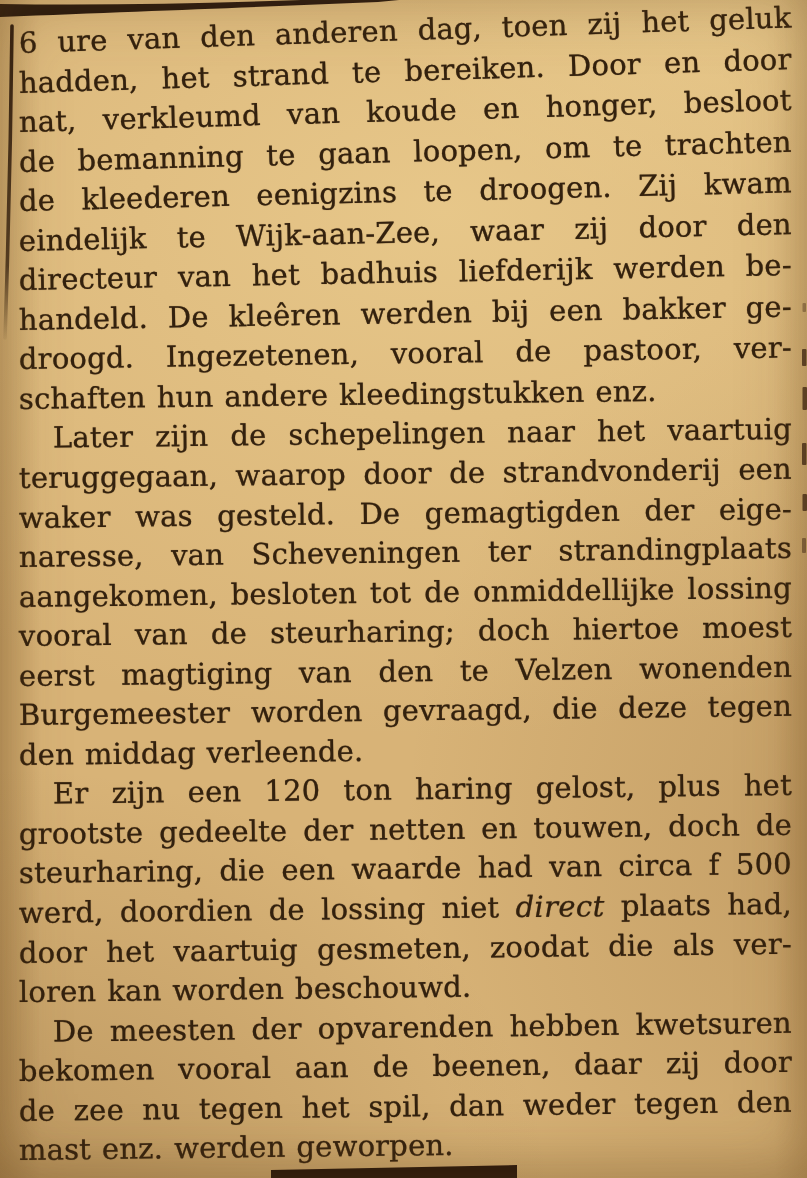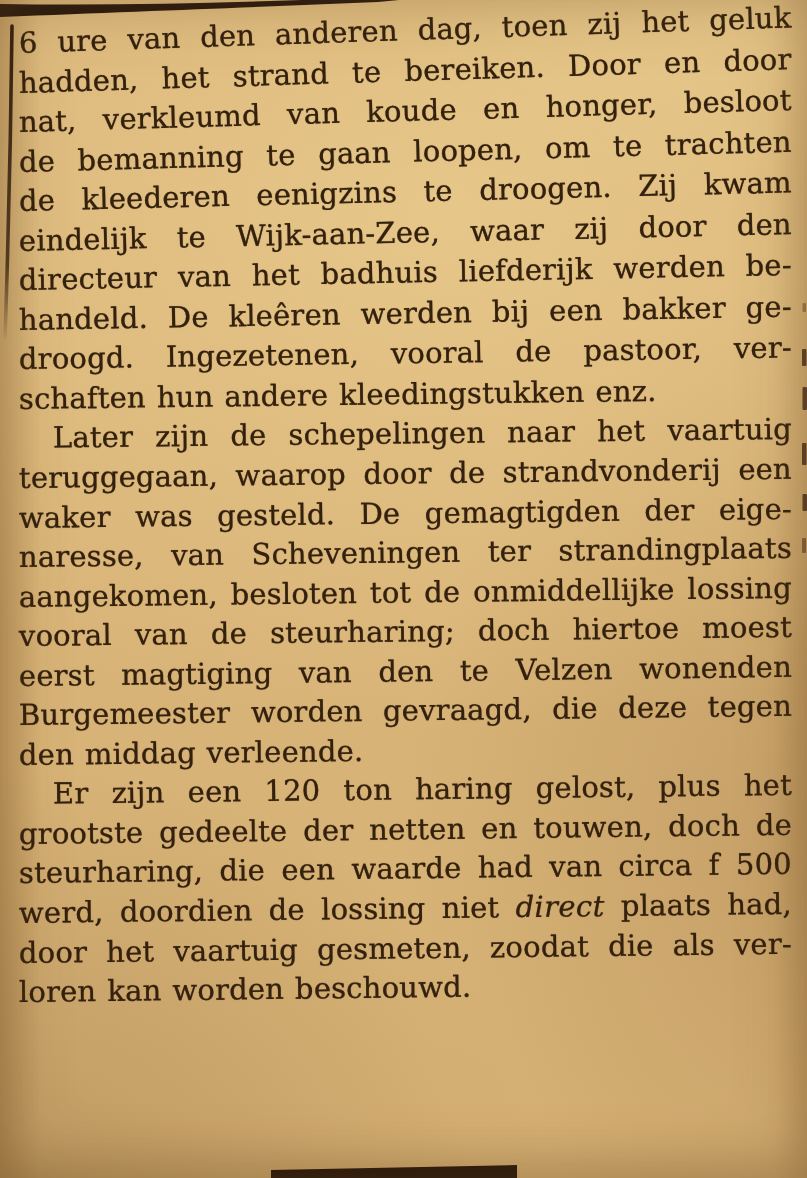--- a/index.html
+++ b/index.html
@@ -95,14 +95,20 @@
         <div class="line endline" style="transform: rotate(-0.68deg); transform-origin: 0px 60%;">den middag verleende.</div>
       </div>
       <div class="para">
         <div class="line indent" style="transform: rotate(-0.68deg); transform-origin: 0px 60%;">Er zijn een 120 ton haring gelost, plus het</div>
         <div class="line" style="transform: rotate(-0.68deg); transform-origin: 0px 60%;">grootste gedeelte der netten en touwen, doch de</div>
         <div class="line" style="transform: rotate(-0.68deg); transform-origin: 0px 60%;">steurharing, die een waarde had van circa f 500</div>
         <div class="line" style="transform: rotate(-0.68deg); transform-origin: 0px 60%;">werd, doordien de lossing niet <i>direct</i> plaats had,</div>
         <div class="line" style="transform: rotate(-0.68deg); transform-origin: 0px 60%;">door het vaartuig gesmeten, zoodat die als ver-</div>
         <div class="line endline" style="transform: rotate(-0.68deg); transform-origin: 0px 60%;">loren kan worden beschouwd.</div>
       </div>
+      <div class="para">
+        <div class="line indent" style="transform: rotate(-0.68deg); transform-origin: 0px 60%;">De meesten der opvarenden hebben kwetsuren</div>
+        <div class="line" style="transform: rotate(-0.68deg); transform-origin: 0px 60%;">bekomen vooral aan de beenen, daar zij door</div>
+        <div class="line" style="transform: rotate(-0.68deg); transform-origin: 0px 60%;">de zee nu tegen het spil, dan weder tegen den</div>
+        <div class="line endline" style="transform: rotate(-0.68deg); transform-origin: 0px 60%;">mast enz. werden geworpen.</div>
+      </div>
     </div>
 </div>
 
 </body></html>

